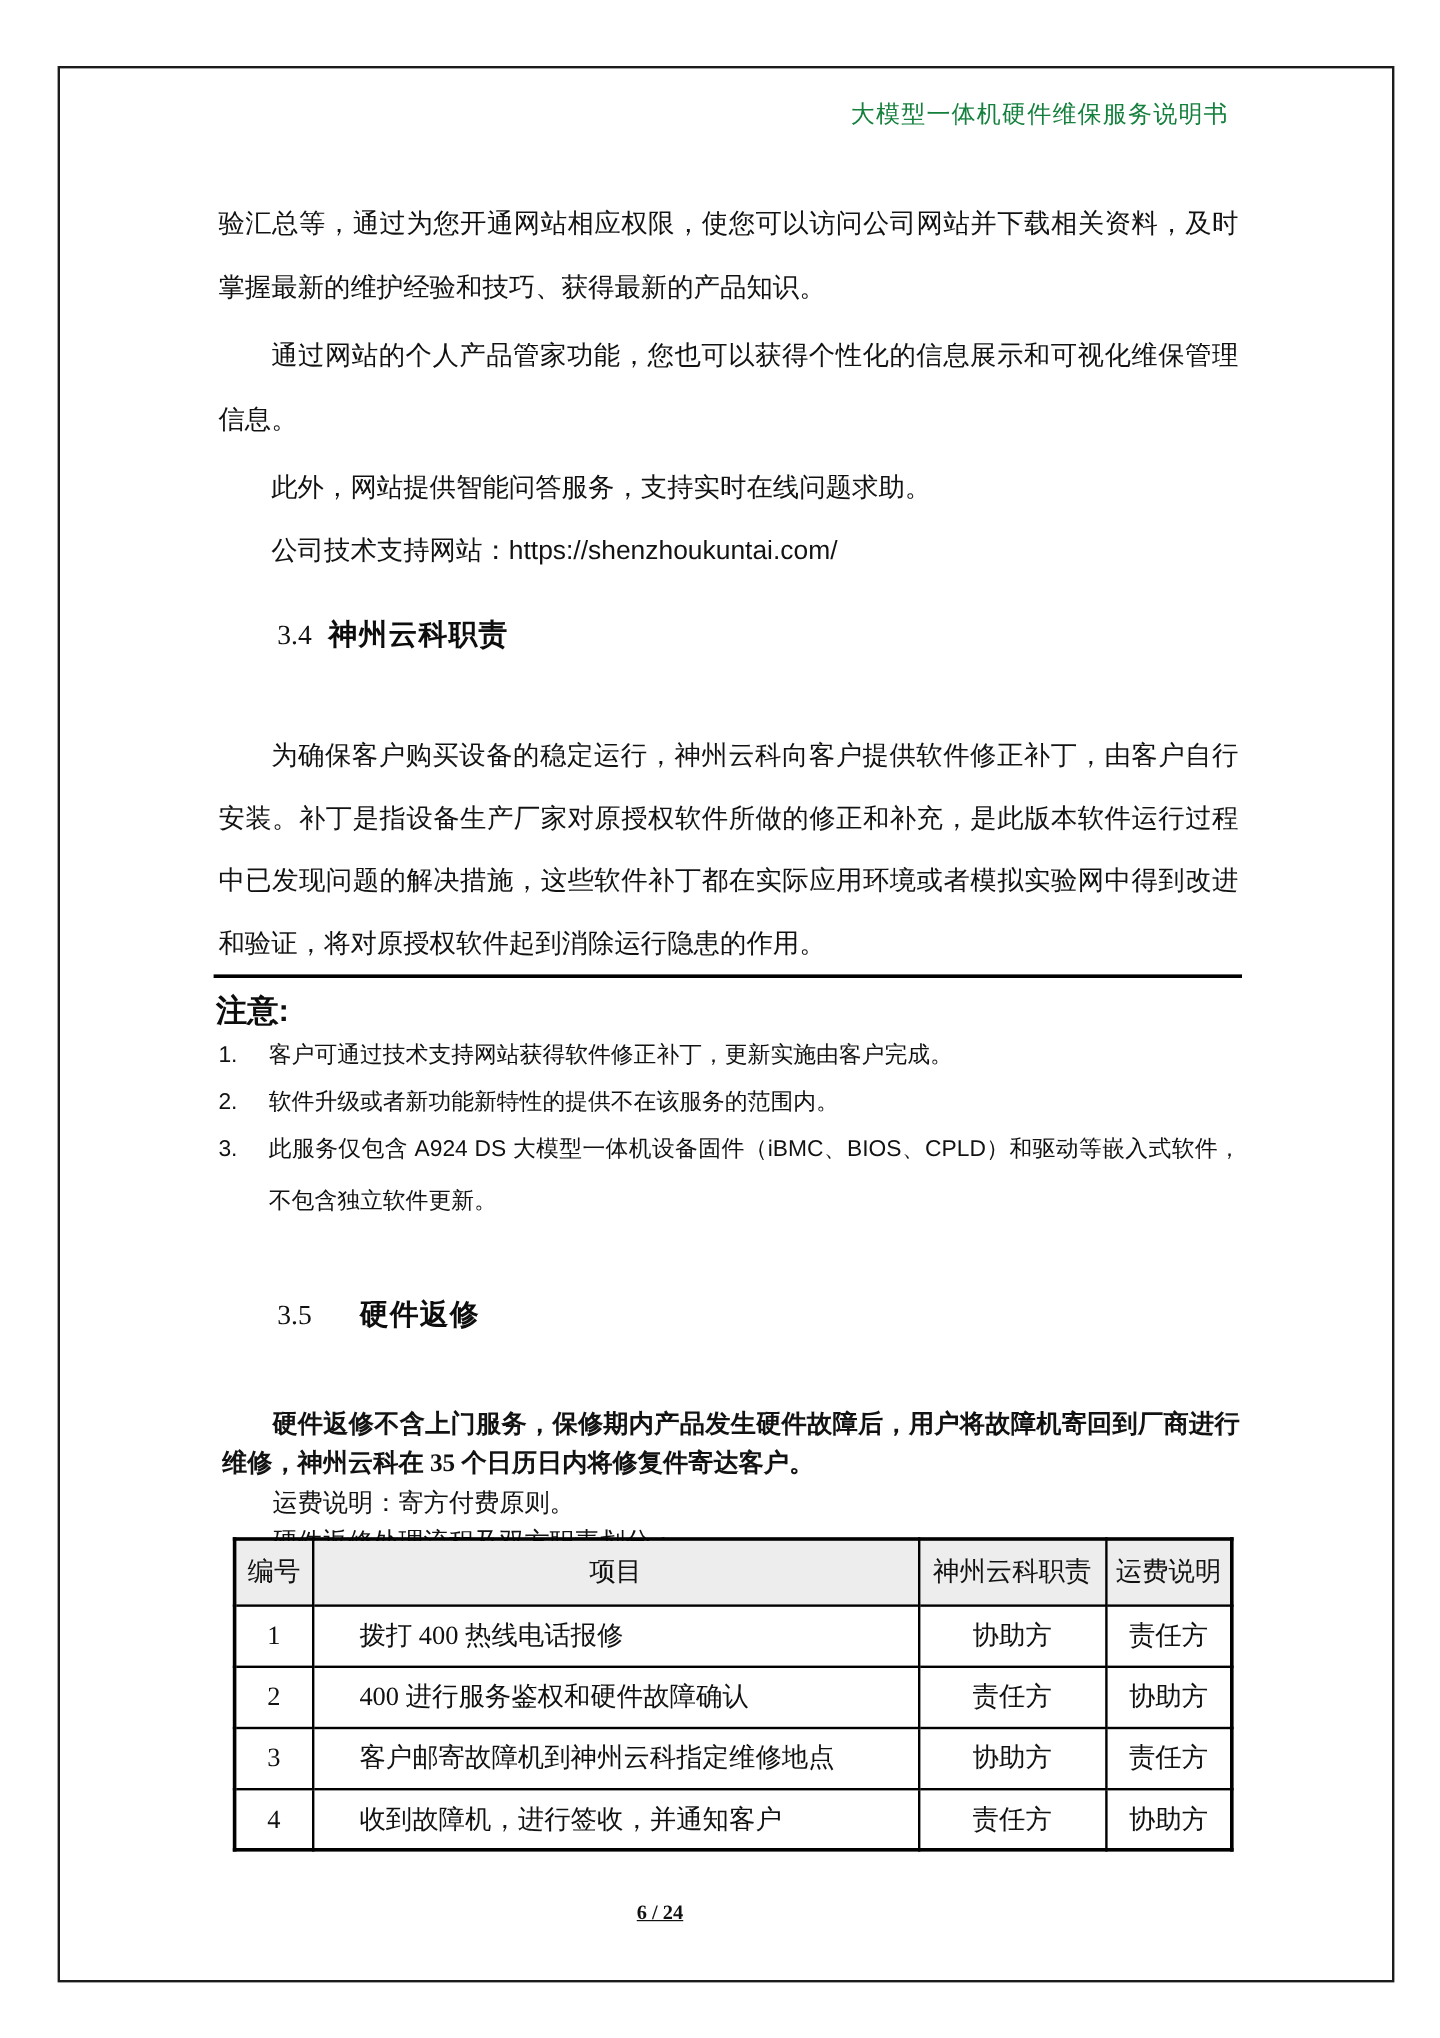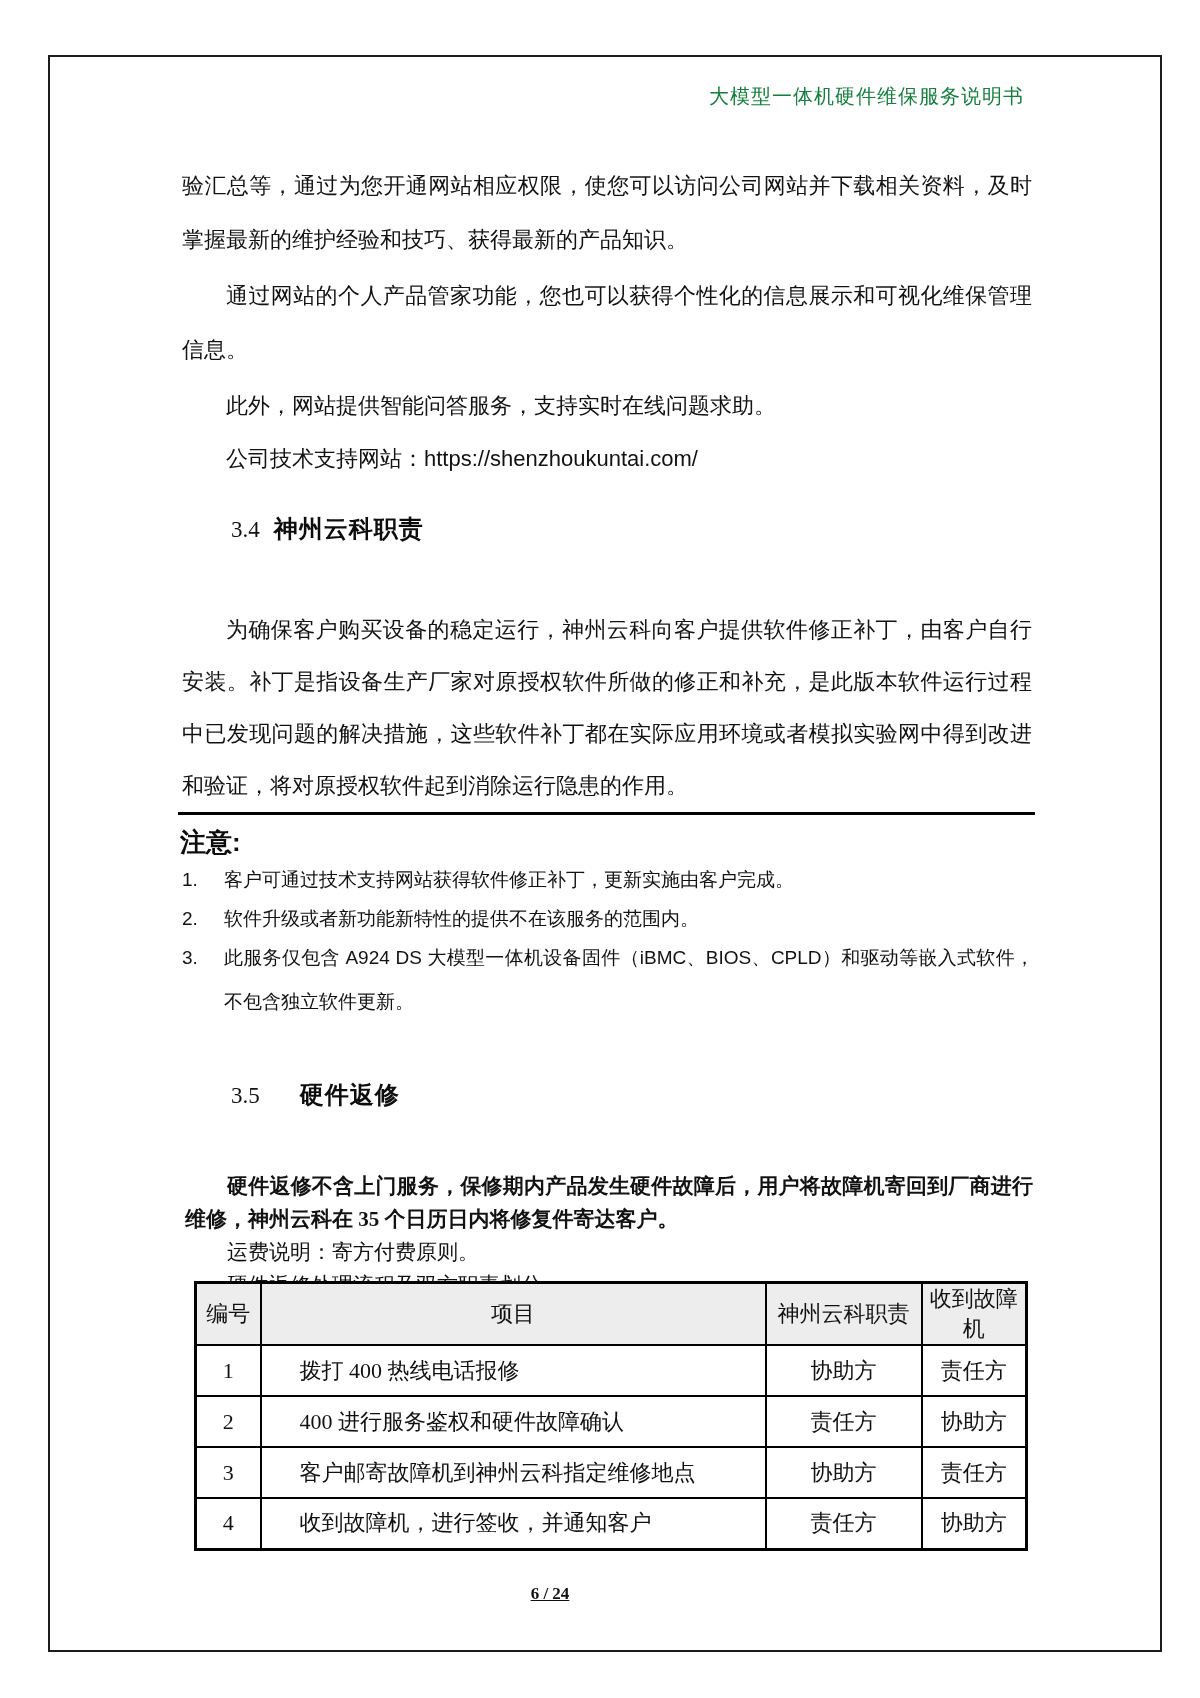--- a/index.html
+++ b/index.html
@@ -122,21 +122,21 @@
     <col style="width:65px">
       <col style="width:505px">
       <col style="width:156px">
       <col style="width:105px">
   </colgroup>
   <thead>
     <tr>
       <th>编号</th>
       <th>项目</th>
       <th>神州云科职责</th>
-      <th>收到故障机</th>
+      <th>运费说明</th>
     </tr>
   </thead>
   <tbody>
     <tr>
       <td>1</td>
       <td class="item-cell">拨打 400 热线电话报修</td>
       <td>协助方</td>
       <td>责任方</td>
     </tr>
     <tr>

